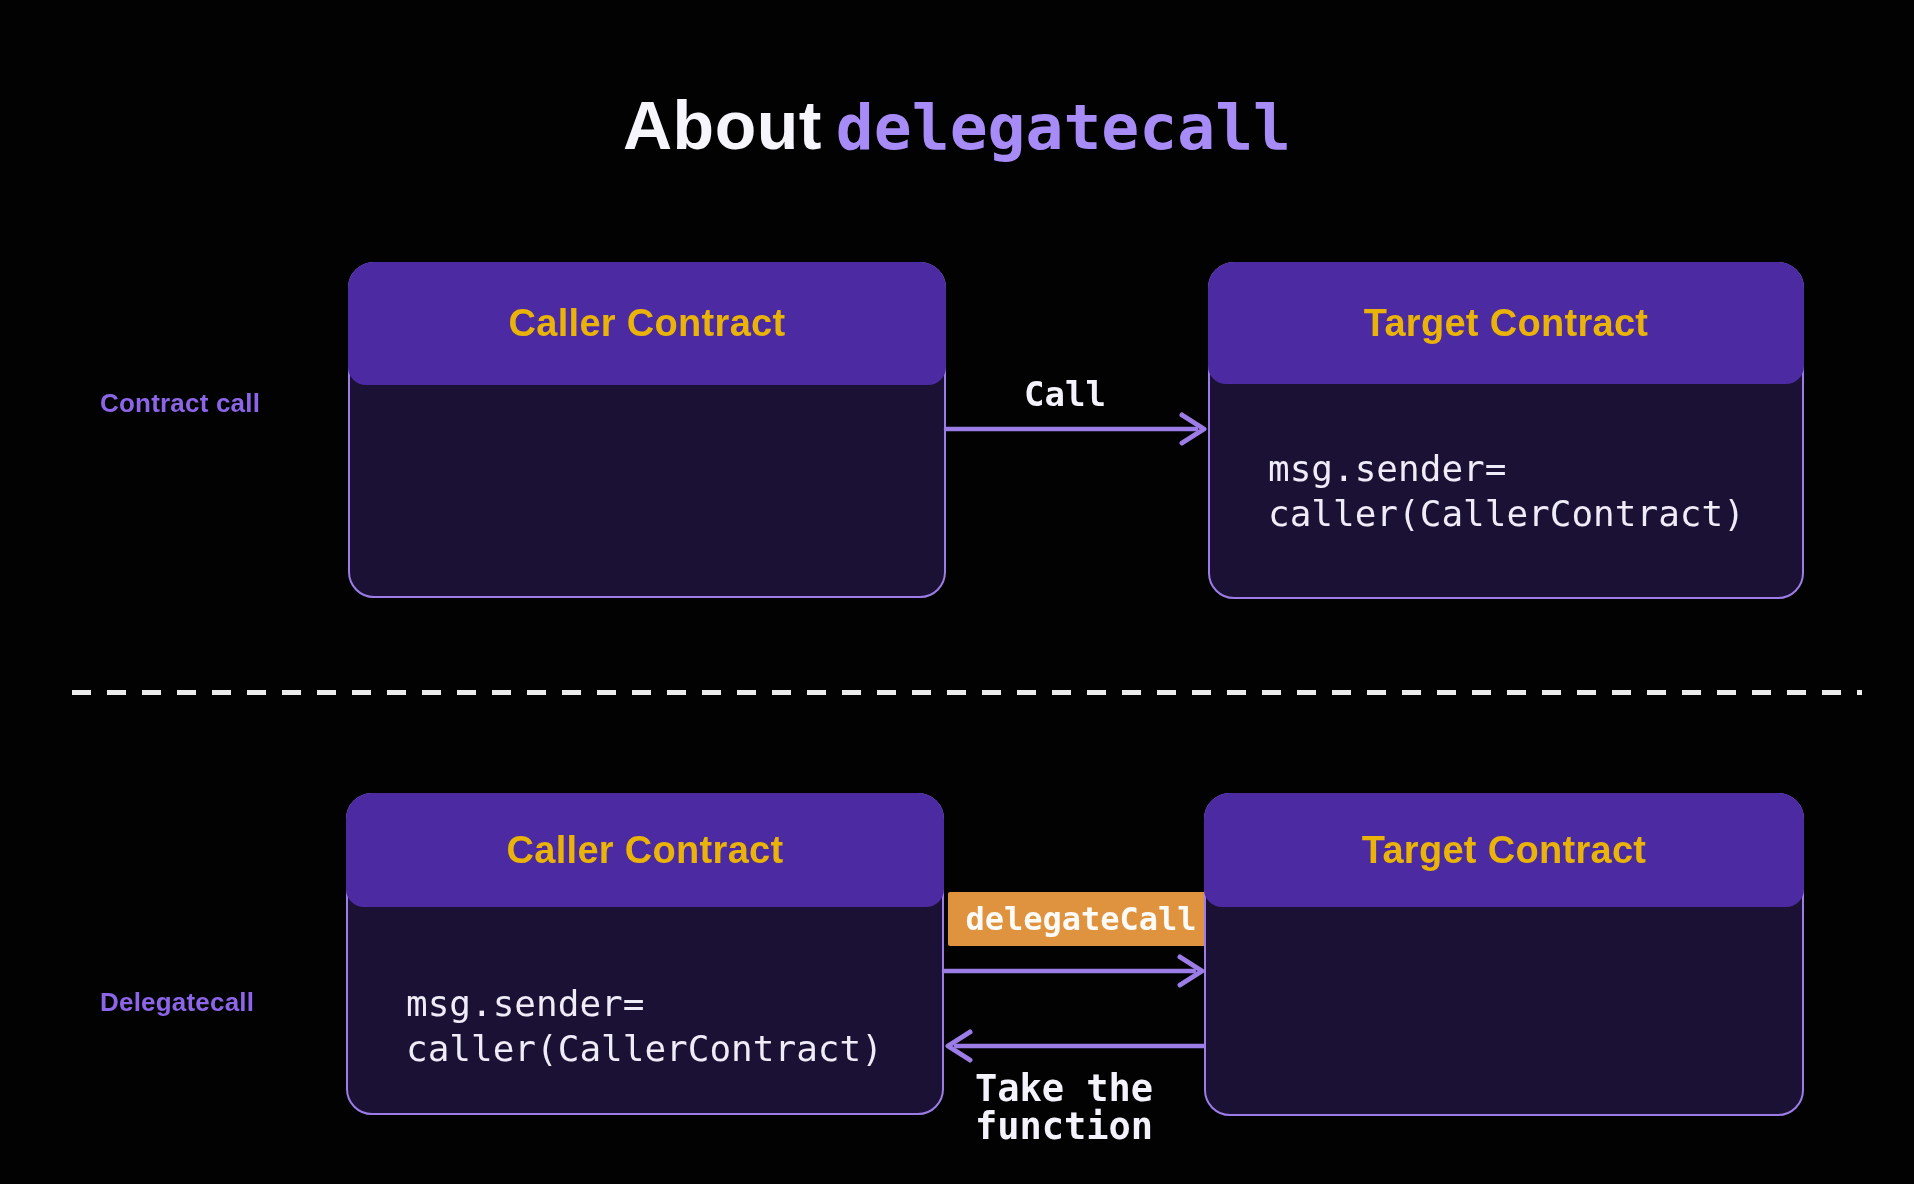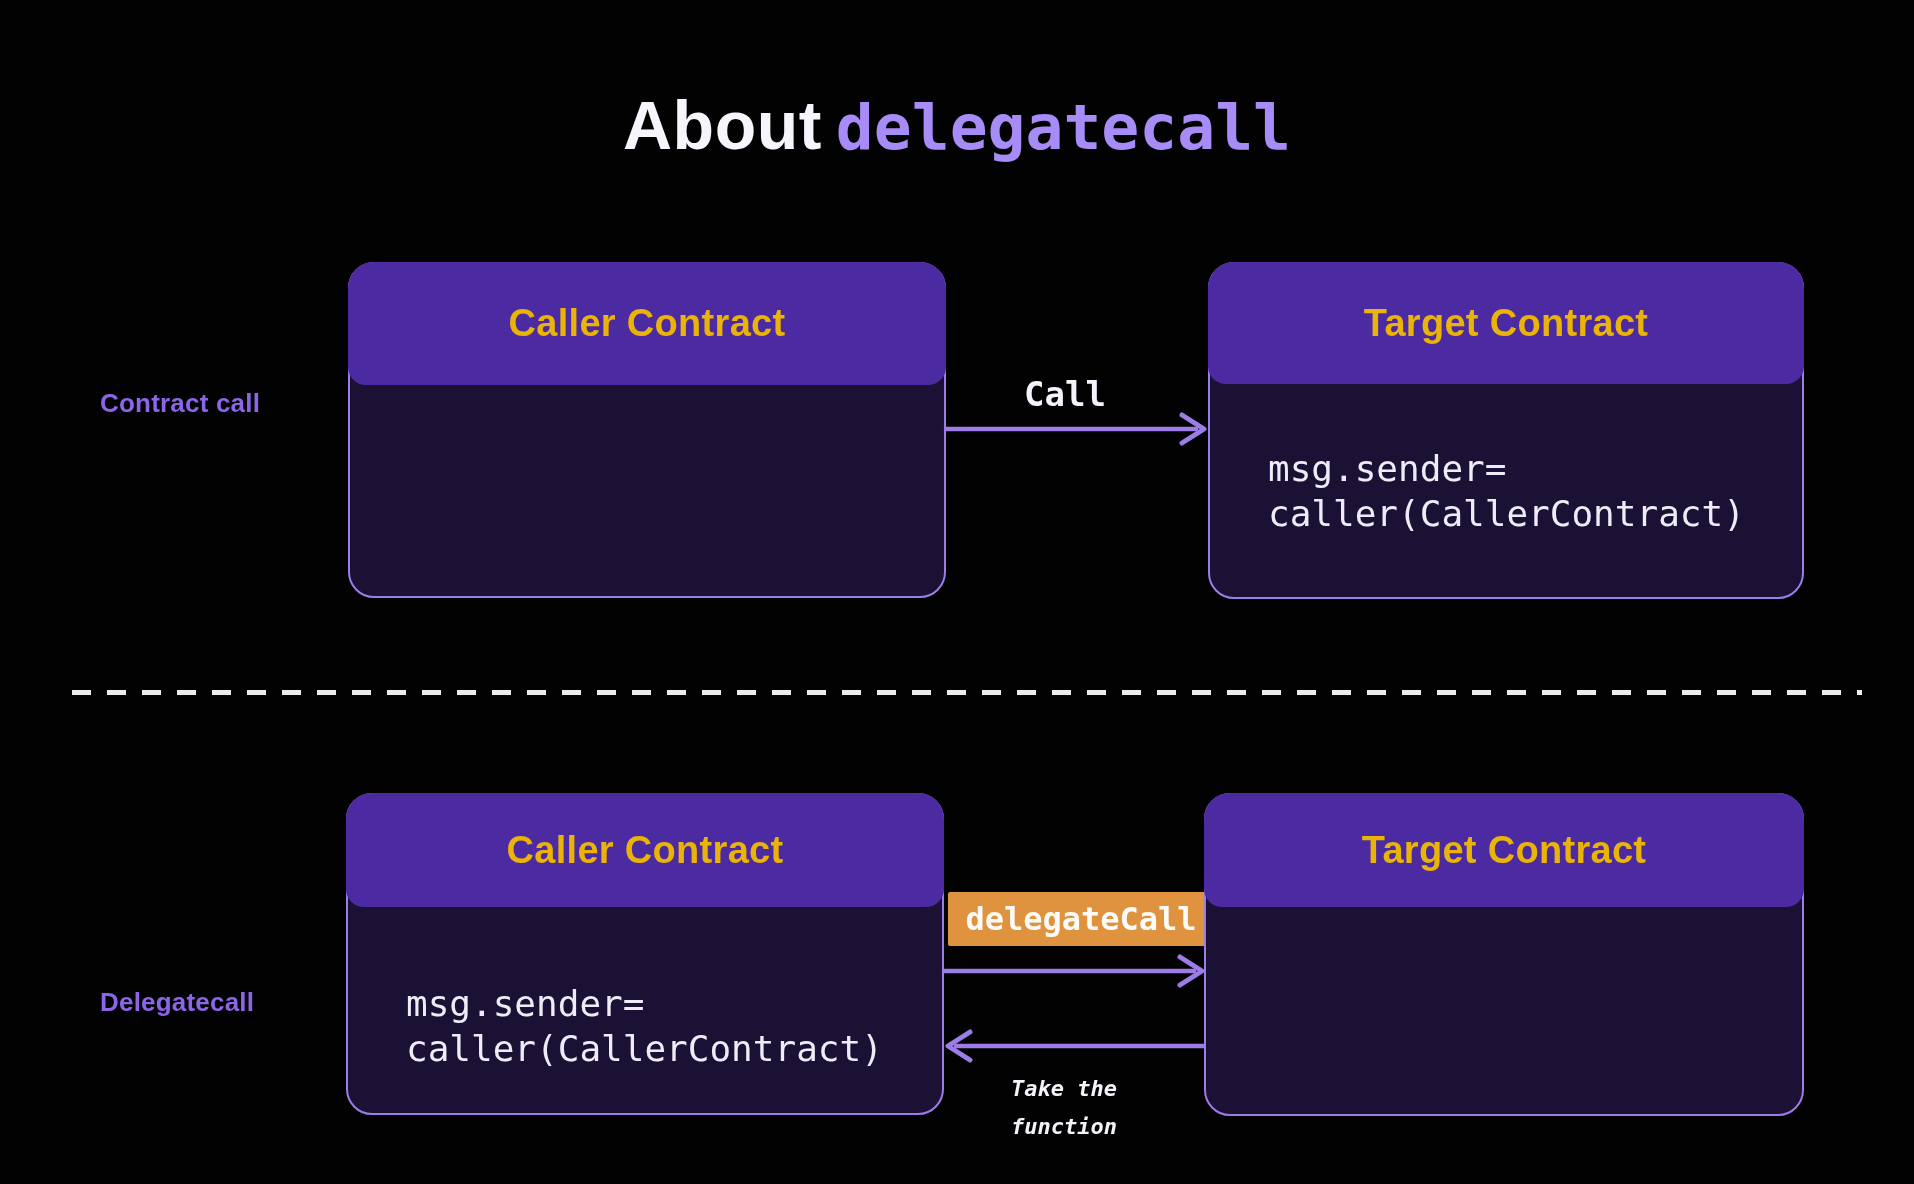--- a/index.html
+++ b/index.html
@@ -60,21 +60,21 @@
   }
   .cbox.top-target .code-block{margin:62px 0 0 58px;}
   .cbox.bot-caller .code-block{margin:74px 0 0 58px;}
   
   .arrow-label{
     position:absolute;
     font-family:"DejaVu Sans Mono",monospace;
     font-weight:bold;color:#f4f2fa;text-align:center;
   }
   .arrow-label.call{left:946px;top:360px;width:238px;font-size:34px;margin-top:14px;}
-  .arrow-label.take{left:964px;top:1070px;width:200px;font-size:22px;line-height:38px;font-style:italic;}
+  .arrow-label.take{left:964px;top:1070px;width:200px;font-size:37px;line-height:38px;}
   
   .arrow-svg{position:absolute;}
   .arrow-svg.call-arrow{left:938px;top:407px;}
   .arrow-svg.delegate-arrow{left:936px;top:949px;}
   .arrow-svg.return-arrow{left:936px;top:1024px;}
   
   .badge{
     position:absolute;left:948px;top:892px;width:266px;height:54px;
     background:#e0933f;
     display:flex;align-items:center;justify-content:center;

